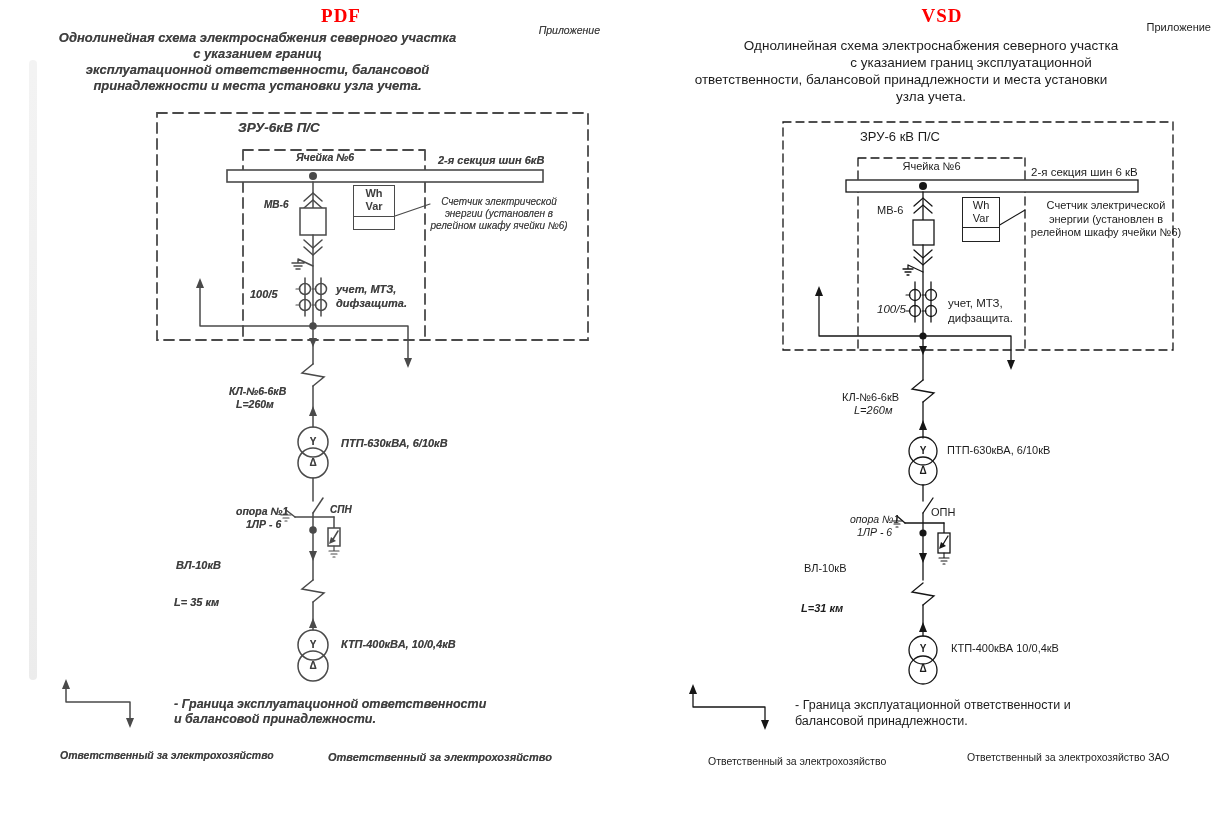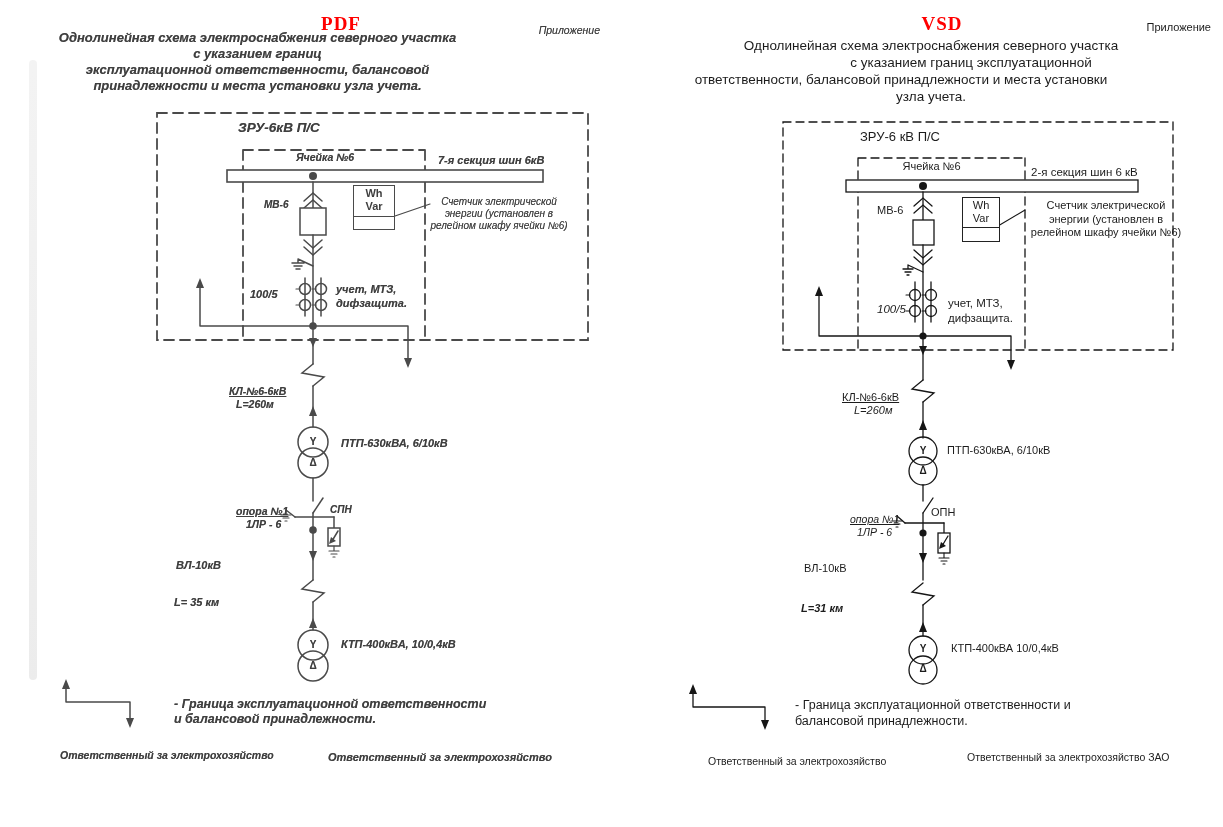--- a/index.html
+++ b/index.html
@@ -10,24 +10,24 @@
   .panel-vsd{left:611px;width:612px;}
   svg.schem{position:absolute;left:0;top:0;}
   .lbl{position:absolute;white-space:nowrap;}
   
   .scan{color:#3f3f3f;font-style:italic;font-weight:600;text-shadow:0 0 .6px rgba(63,63,63,.65);}
   .scan.b{font-weight:700;}
   
   .clean{color:#1c1c1c;font-weight:400;}
   .it{font-style:italic;}
   .b{font-weight:700;}
-  .und{text-decoration:underline;}
+  .und{}
   .ctr{text-align:center;}
   .fmt{font-family:"Liberation Serif",serif;font-weight:700;font-size:19px;color:#ff0000;
-       letter-spacing:1px;text-align:center;font-style:normal;margin-top:8px;}
+       letter-spacing:1px;text-align:center;font-style:normal;}
   .wind{font-style:normal;font-weight:600;text-align:center;width:20px;font-size:10px;}
   .meterbox{position:absolute;background:#fff;}
   .meterbox .mline{display:block;text-align:center;line-height:13px;font-size:11px;}
   .meterbox .mdiv{position:absolute;left:-1px;right:-1px;}
   .scan-artifact{position:absolute;left:29px;top:60px;width:8px;height:620px;
                  background:linear-gradient(#eee,#e4e4e4);opacity:.7;border-radius:4px;}
 </style>
 </head>
 <body>
 
@@ -95,21 +95,21 @@
     <div class="lbl fmt" style="left:296px;top:5px;width:90px;">PDF</div>
     <div class="lbl scan" style="left:505px;top:24px;width:95px;font-size:10.5px;text-align:right;font-weight:400;">Приложение</div>
 
     <div class="lbl scan b ctr" style="left:35px;top:30px;width:445px;font-size:13px;">Однолинейная схема электроснабжения северного участка</div>
     <div class="lbl scan b ctr" style="left:35px;top:46px;width:445px;font-size:13px;">с указанием границ</div>
     <div class="lbl scan b ctr" style="left:35px;top:78px;width:445px;font-size:13px;">принадлежности и места установки узла учета.</div>
     <div class="lbl scan b ctr" style="left:35px;top:62px;width:445px;font-size:13px;">эксплуатационной ответственности, балансовой</div>
 
     <div class="lbl scan b" style="left:238px;top:120px;font-size:13.5px;">ЗРУ-6кВ П/С</div>
     <div class="lbl scan ctr" style="left:280px;top:151px;width:90px;font-size:10.5px;">Ячейка №6</div>
-    <div class="lbl scan b" style="left:438px;top:154px;font-size:11px;">7-я секция шин 6кВ</div>
+    <div class="lbl scan b" style="left:438px;top:154px;font-size:11px;">2-я секция шин 6кВ</div>
     <div class="lbl scan" style="left:264px;top:199px;font-size:10px;">МВ-6</div>
 
     <div class="meterbox" style="left:353px;top:185px;width:40px;height:43px;border:1.5px solid #4a4a4a;color:#3f3f3f;font-weight:600;">
       <span class="mline" style="margin-top:1px;">Wh</span>
       <span class="mline">Var</span>
       <span class="mdiv" style="bottom:12px;border-top:1.5px solid #4a4a4a;"></span>
     </div>
     <div class="lbl scan ctr" style="left:420px;top:196px;width:158px;font-size:10px;line-height:12px;white-space:normal;font-weight:500;">
       <span>Счетчик электрической</span><br>
       <span>энергии (установлен в</span><br>

